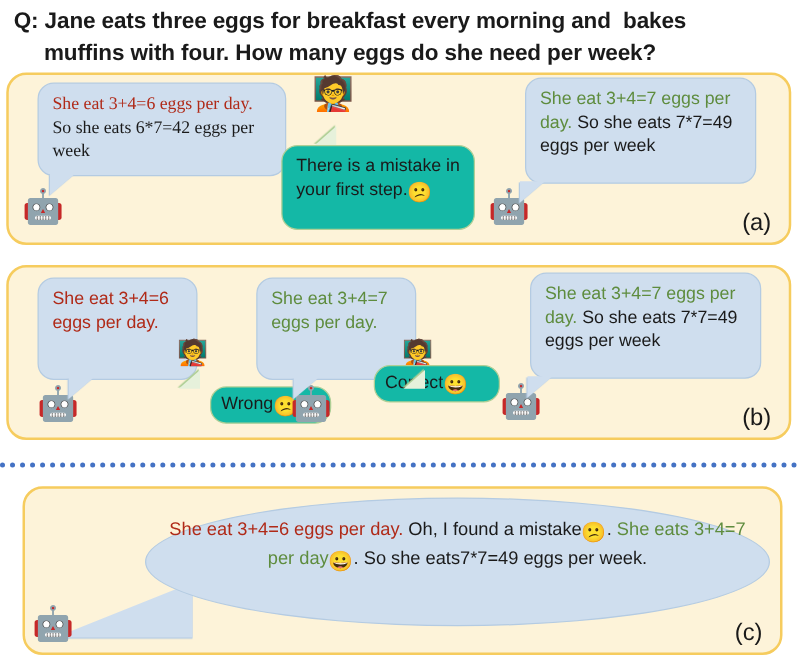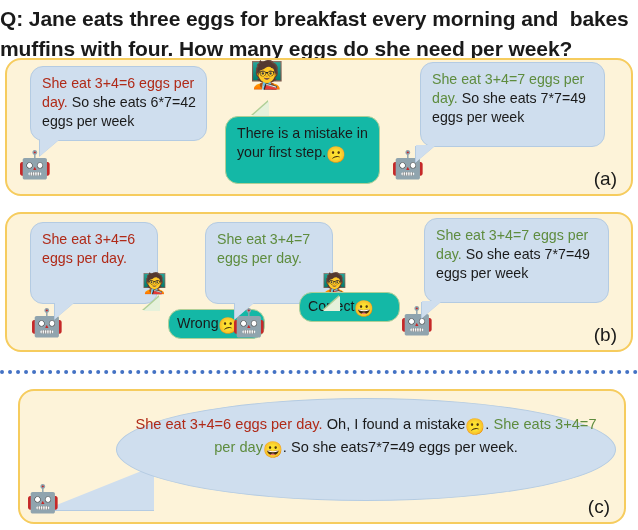--- a/index.html
+++ b/index.html
@@ -14,22 +14,22 @@
     font-family: "Liberation Sans", sans-serif;
     overflow: hidden;
   }
 
   
   #question {
     position: absolute;
     left: 0;
     top: 4px;
     width: 560px;
-    text-align: left;
-    font-size: 21px;
+    text-align: center;
+    font-size: 18px;
     font-weight: 600;
     color: #1a1a1a;
     line-height: 1.42;
     letter-spacing: -0.1px;
   }
   #question .qline { display: block; white-space: pre; }
 
   
   .panel {
     position: absolute;
@@ -155,21 +155,21 @@
   <span class="qline">Q: Jane eats three eggs for breakfast every morning and  bakes</span>
   <span class="qline">muffins with four. How many eggs do she need per week?</span>
 </div>
 
 <div class="panel" id="panel-a">
   <span class="panel-label">(a)</span>
 </div>
 
 <span class="emoji" style="left:18px; top:152px;">🤖</span>
 
-<div class="bubble blue" style="left:30px; top:66px; width:177px; height:75px;">
+<div class="bubble blue" style="left:30px; top:66px; width:199px; height:75px;font-family:Liberation Serif, serif;">
   <span class="red">She eat 3+4=6 eggs per day.</span><span> So she eats 6*7=42 eggs per week</span>
 </div>
 <div class="tail tail-bl-blue" style="left:40px; top:139px;"></div>
 
 <span class="emoji" style="left:250px; top:62px;">🧑‍🏫</span>
 
 <div class="bubble green" style="left:225px; top:116px; width:155px; height:68px;">
   <span>There is a mistake in your first step.</span><span class="emoji inline">😕</span>
 </div>
 <div class="tail tail-up-green" style="left:252px; top:101px;"></div>

